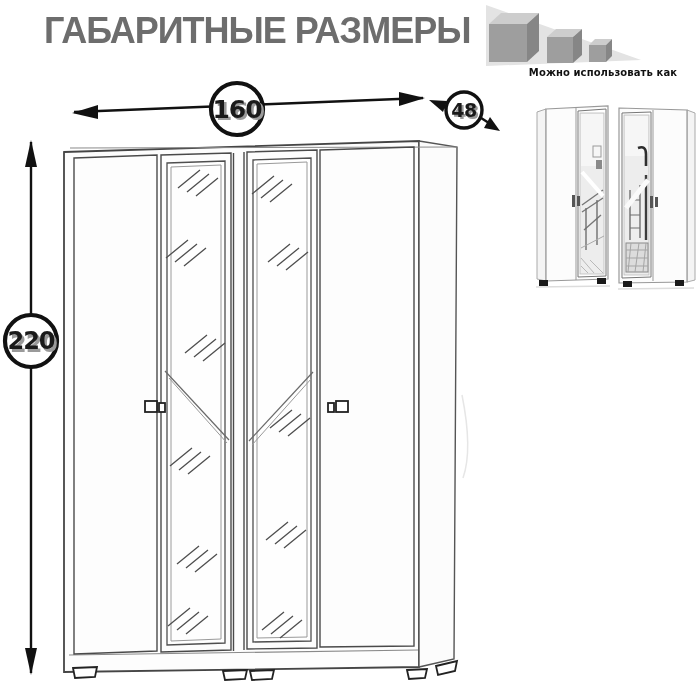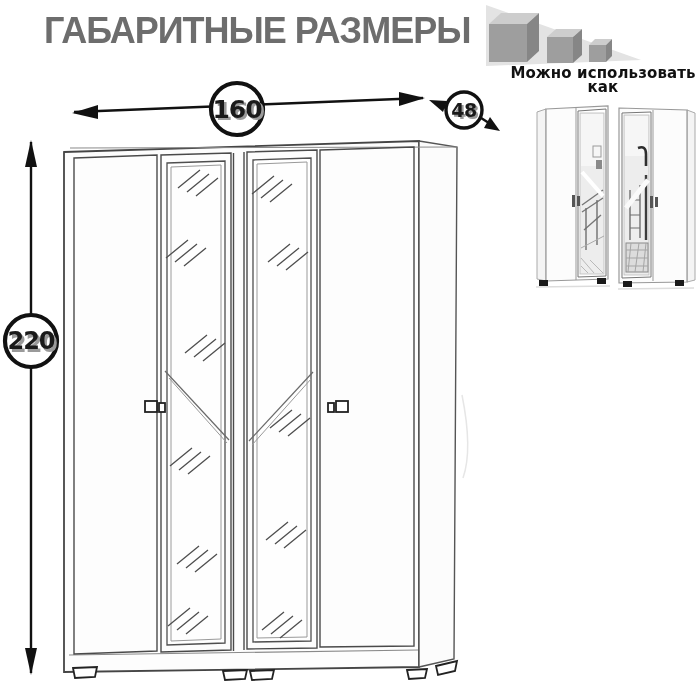--- a/index.html
+++ b/index.html
@@ -8,21 +8,21 @@
     font-family:"Liberation Sans",sans-serif;
     padding-left:44px;
   }
   .page-title{
     position:absolute;left:44px;top:10px;width:460px;
     font-size:36px;font-weight:800;letter-spacing:-1px;color:#6d6d6d;
     white-space:nowrap;
   }
   .usage-note{
     position:absolute;left:505px;top:66px;width:196px;
-    text-align:center;font-size:15px;font-weight:700;color:#111;
+    text-align:center;font-size:10px;font-weight:700;color:#111;
     font-family:"DejaVu Sans","Liberation Sans",sans-serif;
     line-height:14px;letter-spacing:0.1px;
   }
   svg{position:absolute;left:0;top:0;}
   .dim-line{stroke:#111;stroke-width:2.4;fill:none;}
   .dim-head{fill:#111;stroke:none;}
   .dim-circle{fill:#fff;stroke:#111;}
   .dim-num{font-family:"DejaVu Sans","Liberation Sans",sans-serif;font-weight:bold;fill:#1a1a1a;
     text-anchor:middle;}
   .dim-num-shadow{font-family:"DejaVu Sans","Liberation Sans",sans-serif;font-weight:bold;fill:#9a9a9a;

